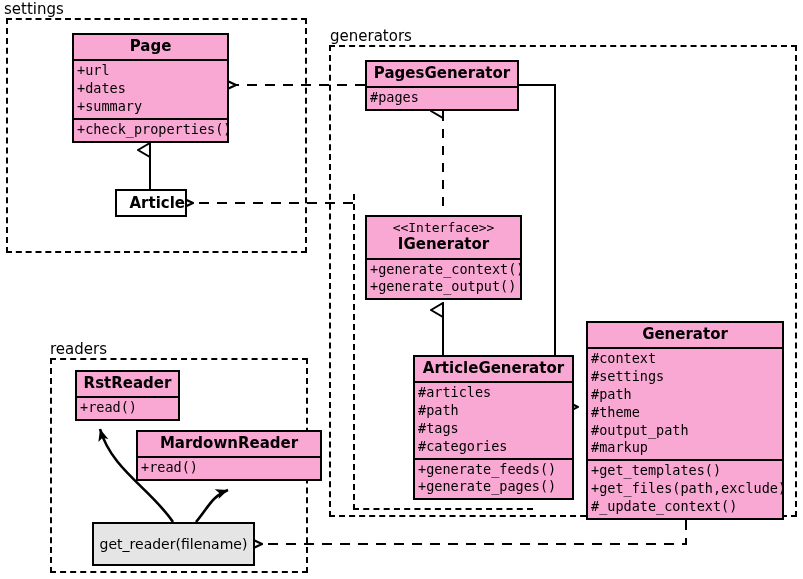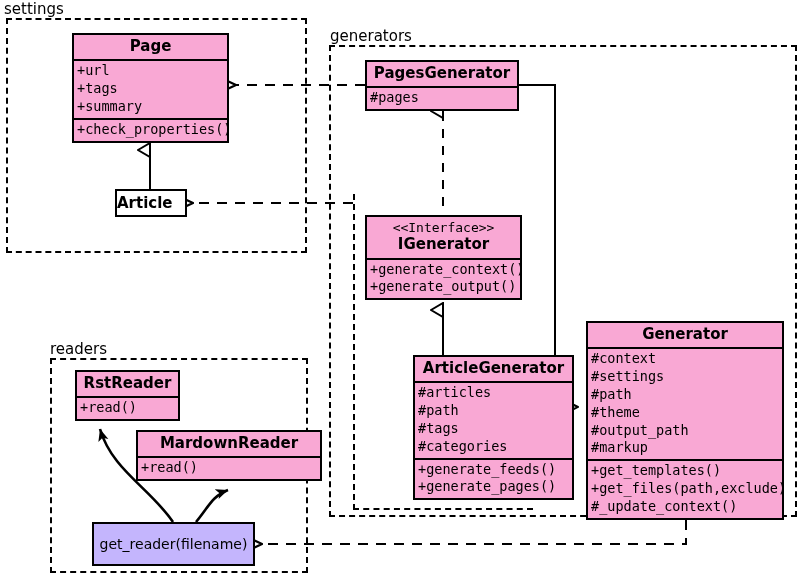--- a/index.html
+++ b/index.html
@@ -64,40 +64,40 @@
     font-family: "DejaVu Sans Mono", monospace;
     font-size: 13.5px;
     color: #000;
     line-height: 1.32;
     white-space: nowrap;
   }
   .plain-box {
     position: absolute;
     box-sizing: border-box;
     border: 2px solid #000;
-    background: #c4b5fd;
+    background: #e5e5e5;
     display: flex;
     align-items: center;
     justify-content: center;
     z-index: 5;
   }
   .plain-box span {
     font-family: "DejaVu Sans", sans-serif;
     font-size: 14px;
     color: #000;
     white-space: nowrap;
   }
   .single-title {
     position: absolute;
     box-sizing: border-box;
     border: 2px solid #000;
     background: #fff;
     display: flex;
     align-items: center;
-    justify-content: flex-start;
+    justify-content: flex-end;
     z-index: 5;
   }
   .single-title span {
     font-family: "DejaVu Sans", sans-serif;
     font-weight: bold;
     font-size: 15px;
     color: #000;
     white-space: nowrap;
   }
   svg.overlay {
@@ -186,21 +186,21 @@
      MardownReader (curved association) --&gt;
     <g>
       <path d="M 196,522 C 208,508 212,496 228,490" fill="none" stroke="#000" stroke-width="2.6" marker-end="url(#solid-arrow)"></path>
     </g>
   </svg>
 
   <div class="cls" style="left:72px; top:33px; width:157px;">
     <div class="cls-title">Page</div>
     <div class="cls-sec">
       <div>+url</div>
-      <div>+tags</div>
+      <div>+dates</div>
       <div>+summary</div>
     </div>
     <div class="cls-sec">
       <div>+check_properties()</div>
     </div>
   </div>
 
   <div class="single-title" style="left:115px; top:189px; width:72px; height:28px;">
     <span>Article</span>
   </div>

